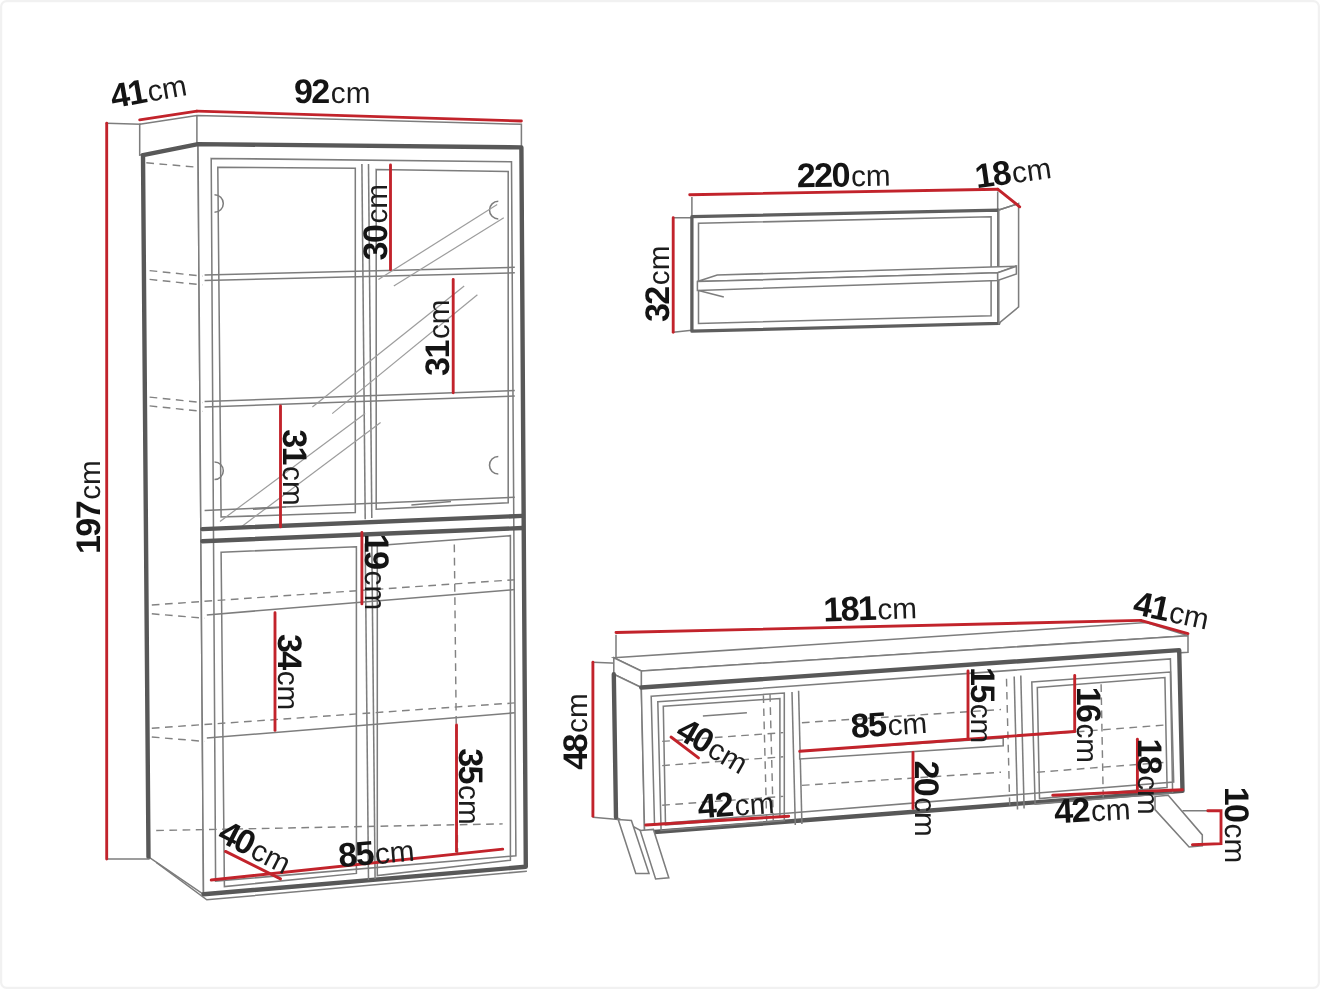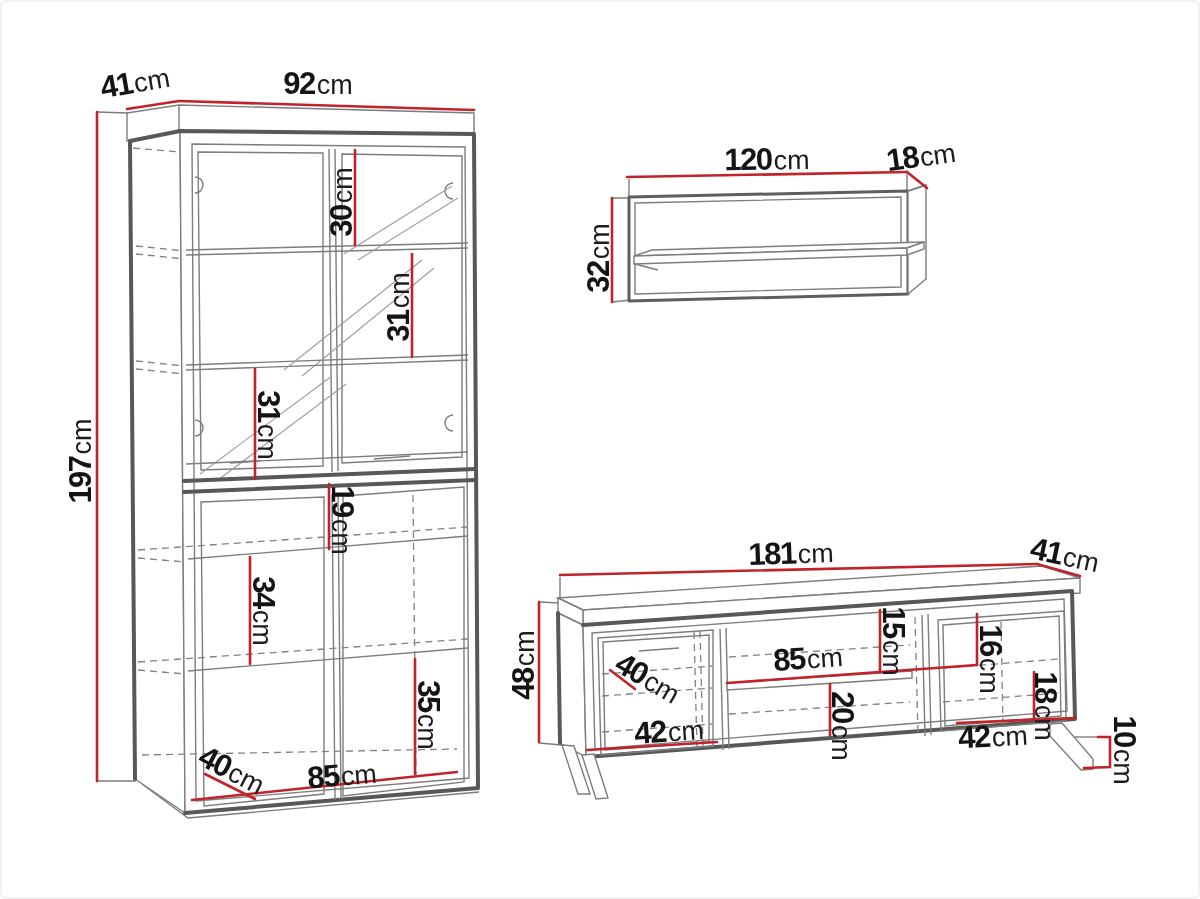--- a/index.html
+++ b/index.html
@@ -194,21 +194,21 @@
       <line class="red" x1="975" y1="612" x2="975" y2="663"></line>
       <line class="red" x1="1032" y1="670" x2="1032" y2="717"></line>
       <line class="red" x1="955" y1="721" x2="1073" y2="716"></line>
       <polyline class="red" points="1096,735 1108,735 1108,765 1082,766"></polyline>
     </g>
   </svg>
 
   <div class="dim" style="left:133px;top:80px;--r:-10deg">
     <span class="num">41</span><span class="unit">cm</span>
   </div>
-  <div class="dim" style="left:316px;top:81px;--r:0deg">
+  <div class="dim" style="left:300px;top:81px;--r:0deg">
     <span class="num">92</span><span class="unit">cm</span>
   </div>
   <div class="dim" style="left:78px;top:459px;--r:-90deg">
     <span class="num">197</span><span class="unit">cm</span>
   </div>
   <div class="dim" style="left:339px;top:200px;--r:-90deg">
     <span class="num">30</span><span class="unit">cm</span>
   </div>
   <div class="dim" style="left:396px;top:305px;--r:-90deg">
     <span class="num">31</span><span class="unit">cm</span>
@@ -226,21 +226,21 @@
     <span class="num">35</span><span class="unit">cm</span>
   </div>
   <div class="dim" style="left:230px;top:768px;--r:27deg">
     <span class="num">40</span><span class="unit">cm</span>
   </div>
   <div class="dim" style="left:340px;top:773px;--r:-5deg">
     <span class="num">85</span><span class="unit">cm</span>
   </div>
 
   <div class="dim" style="left:765px;top:157px;--r:-1deg">
-    <span class="num">120</span><span class="unit">cm</span>
+    <span class="num">220</span><span class="unit">cm</span>
   </div>
   <div class="dim" style="left:919px;top:154px;--r:-8deg">
     <span class="num">18</span><span class="unit">cm</span>
   </div>
   <div class="dim" style="left:596px;top:256px;--r:-90deg">
     <span class="num">32</span><span class="unit">cm</span>
   </div>
 
   <div class="dim" style="left:789px;top:551px;--r:-2deg">
     <span class="num">181</span><span class="unit">cm</span>

